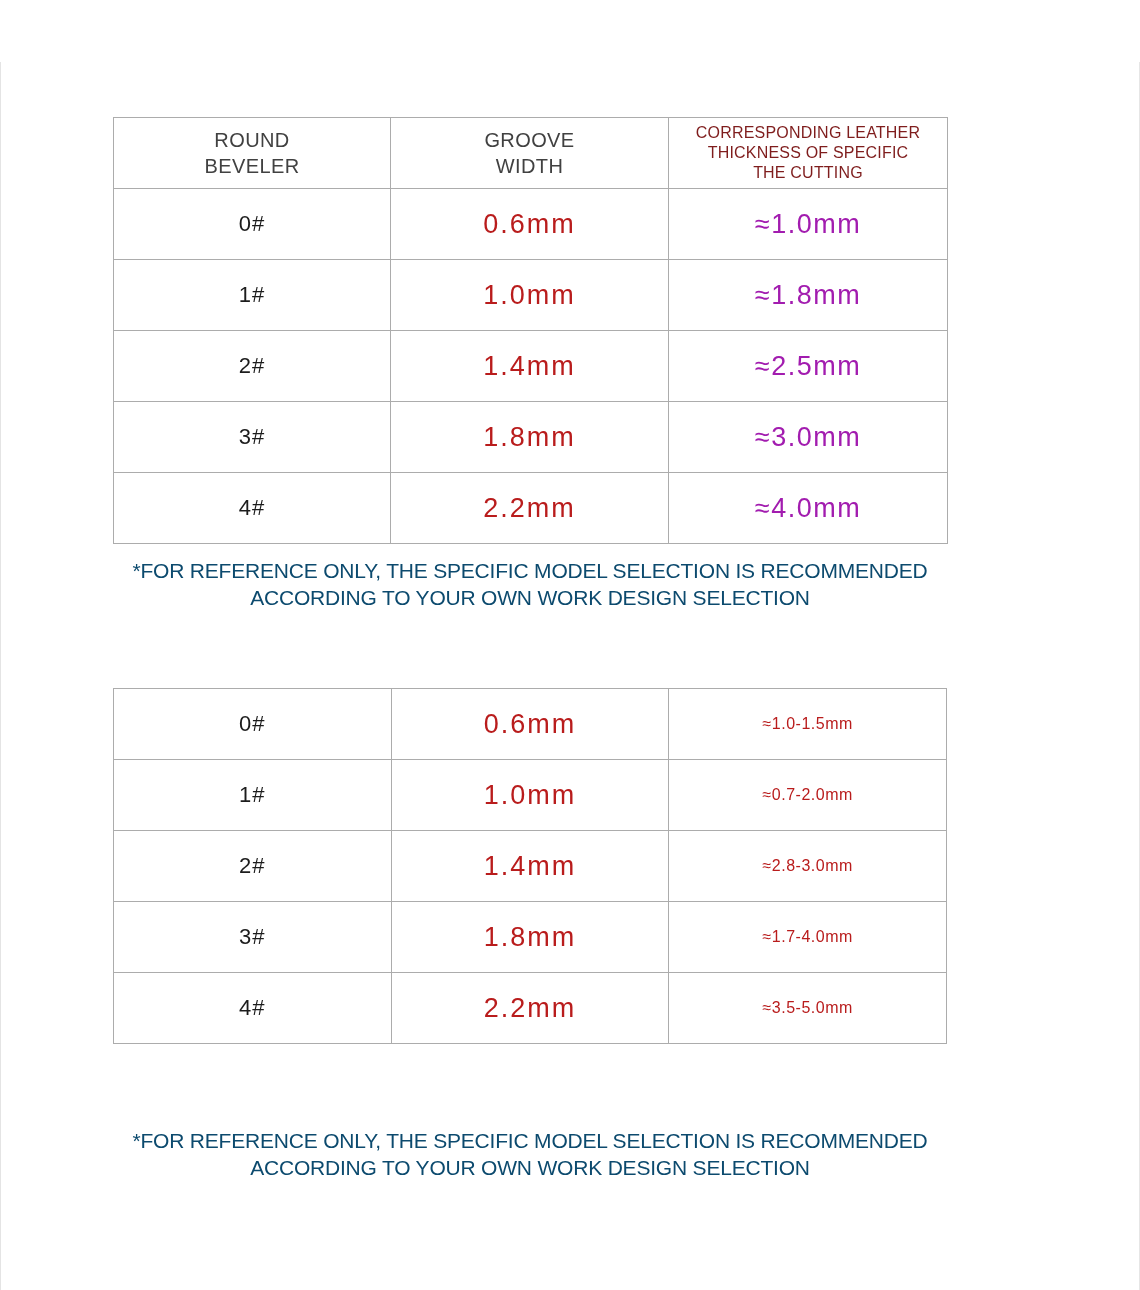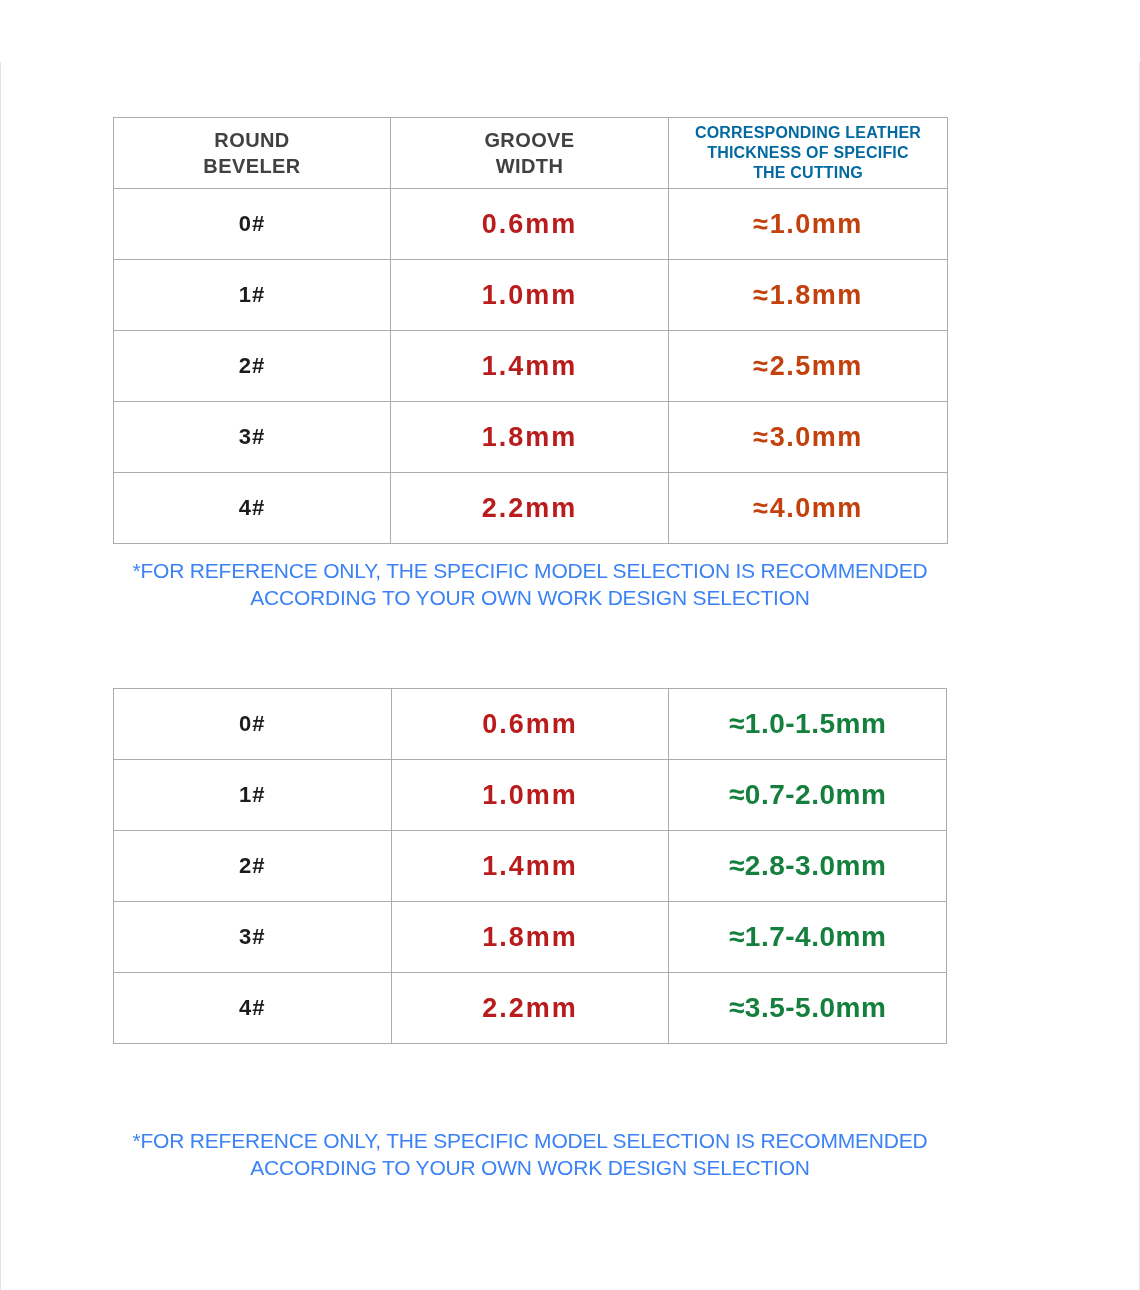--- a/index.html
+++ b/index.html
@@ -25,44 +25,44 @@
     background: #ffffff;
   }
   .spec-table--round    { top: 117px; }
   .spec-table--straight { top: 688px; }
 
   .spec-table td, .spec-table th {
     border: 1.5px solid #acacac;
     height: 71px;
     text-align: center;
     vertical-align: middle;
-    font-weight: bold;
+    font-weight: normal;
     padding: 0;
   }
   .col-1 { width: 277px; }
   .col-2 { width: 278px; }
   .col-3 { width: 279px; }
 
   .hdr-main  { font-size: 20px; line-height: 26px; color: #414141; letter-spacing: 0.4px; }
-  .hdr-small { font-size: 16px; line-height: 20px; color: #0369a1; letter-spacing: 0.2px; }
+  .hdr-small { font-size: 16px; line-height: 20px; color: #7f1d1d; letter-spacing: 0.2px; }
   .hdr-line  { display: block; }
 
   .cell-model  { font-size: 22px; letter-spacing: 1px;   color: #1c1c1c; }
   .cell-groove { font-size: 27px; letter-spacing: 2px;   color: #b91c1c; }
-  .cell-thick-single { font-size: 27px; letter-spacing: 1.5px; color: #c2410c; }
-  .cell-thick-range  { font-size: 28px; letter-spacing: 0.5px; color: #15803d; }
+  .cell-thick-single { font-size: 27px; letter-spacing: 1.5px; color: #a21caf; }
+  .cell-thick-range  { font-size: 16px; letter-spacing: 0.5px; color: #b91c1c; }
 
   .footnote {
     position: absolute;
     left: 113px;
     width: 834px;
     text-align: center;
     font-size: 21px;
     line-height: 27px;
-    color: #3b82f6;
+    color: #0c4a6e;
     letter-spacing: -0.2px;
   }
   .footnote--round    { top: 557px; }
   .footnote--straight { top: 1127px; }
   .footnote-line { display: block; }
 </style>
 </head>
 <body>
 
 <div class="sheet">

